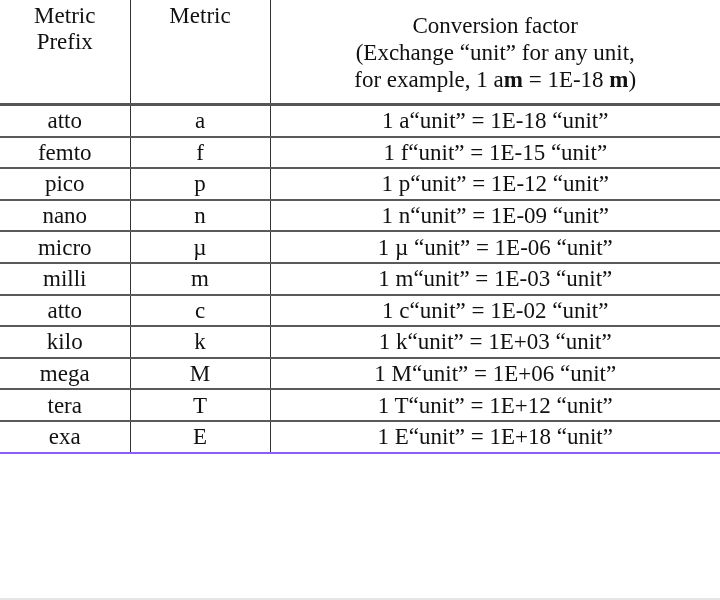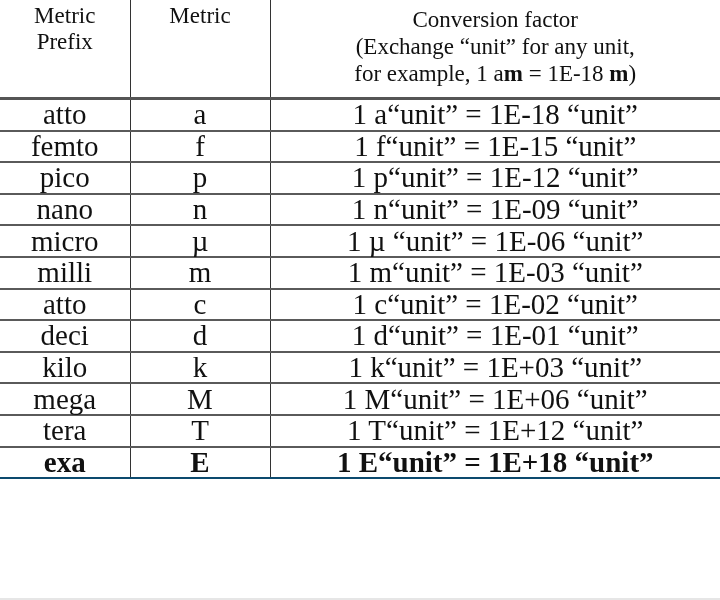--- a/index.html
+++ b/index.html
@@ -4,26 +4,26 @@
   <style>
     html, body { margin: 0; padding: 0; background: #ffffff; }
     body { width: 720px; height: 600px; overflow: hidden; position: relative;
            font-family: "Liberation Serif", "DejaVu Serif", serif; color: #111; }
     table.prefix-table { position: absolute; left: 0; top: 0; width: 720px;
            border-collapse: collapse; table-layout: fixed; }
     col.c1 { width: 130px; } col.c2 { width: 140px; } col.c3 { width: 450px; }
     th, td { padding: 0; text-align: center; vertical-align: middle; font-weight: normal; }
     thead th { height: 91px; font-size: 23px; line-height: 26px; vertical-align: top;
                padding-top: 3px; border-bottom: 3px solid #555; }
-    thead th.conv { line-height: 27px; padding-top: 6px; }
-    tbody td { height: 29.6px; font-size: 29px; line-height: 29px;
+    thead th.conv { line-height: 27px; padding-top: 12px; }
+    tbody td { height: 29.6px; font-size: 23px; line-height: 29px;
                border-bottom: 2px solid #5a5a5a; margin-left: 24px; }
     th.c1, td.c1 { border-right: 1.5px solid #333; }
     th.c2, td.c2 { border-right: 1.5px solid #333; }
-    tbody tr:last-child td { border-bottom: 2px solid #0c4a6e; font-weight: bold; }
+    tbody tr:last-child td { border-bottom: 2px solid #8b5cf6; }
     .bottom-strip { position: absolute; left: 0; top: 598px; width: 720px; height: 2px; background: #e6e6e6; }
     b { font-weight: bold; }
   </style>
 </head>
 <body>
 
 <table class="prefix-table">
   <colgroup>
       <col class="c1">
       <col class="c2">
@@ -73,25 +73,20 @@
         <td class="c1">milli</td>
         <td class="c2">m</td>
         <td class="c3">1 m“unit” = 1E-03 “unit”</td>
       </tr>
       <tr>
         <td class="c1">atto</td>
         <td class="c2">c</td>
         <td class="c3">1 c“unit” = 1E-02 “unit”</td>
       </tr>
       <tr>
-        <td class="c1">deci</td>
-        <td class="c2">d</td>
-        <td class="c3">1 d“unit” = 1E-01 “unit”</td>
-      </tr>
-      <tr>
         <td class="c1">kilo</td>
         <td class="c2">k</td>
         <td class="c3">1 k“unit” = 1E+03 “unit”</td>
       </tr>
       <tr>
         <td class="c1">mega</td>
         <td class="c2">M</td>
         <td class="c3">1 M“unit” = 1E+06 “unit”</td>
       </tr>
       <tr>

